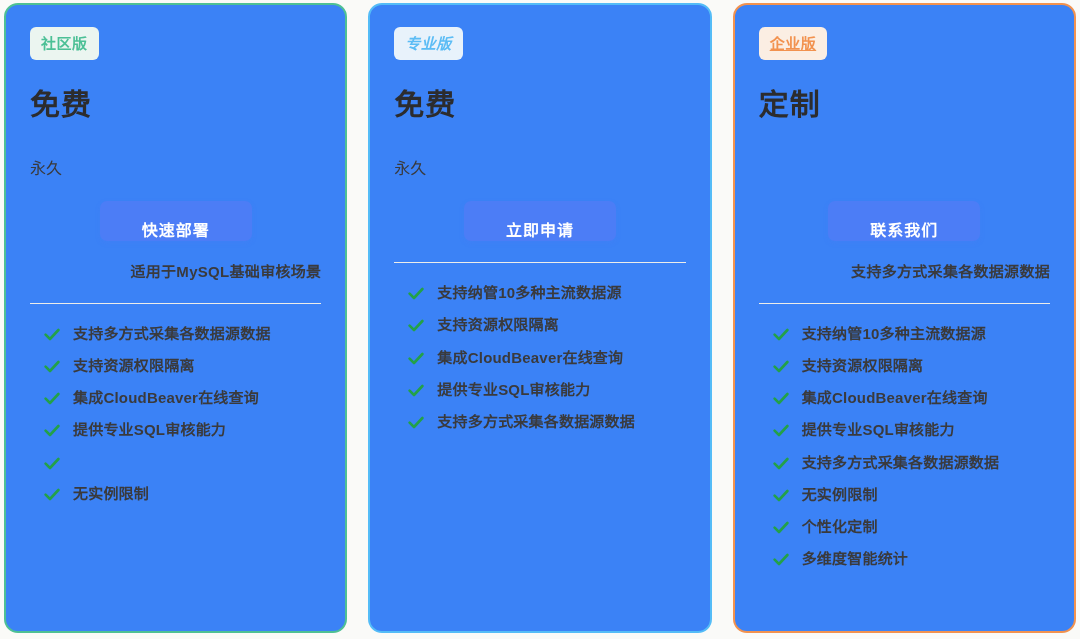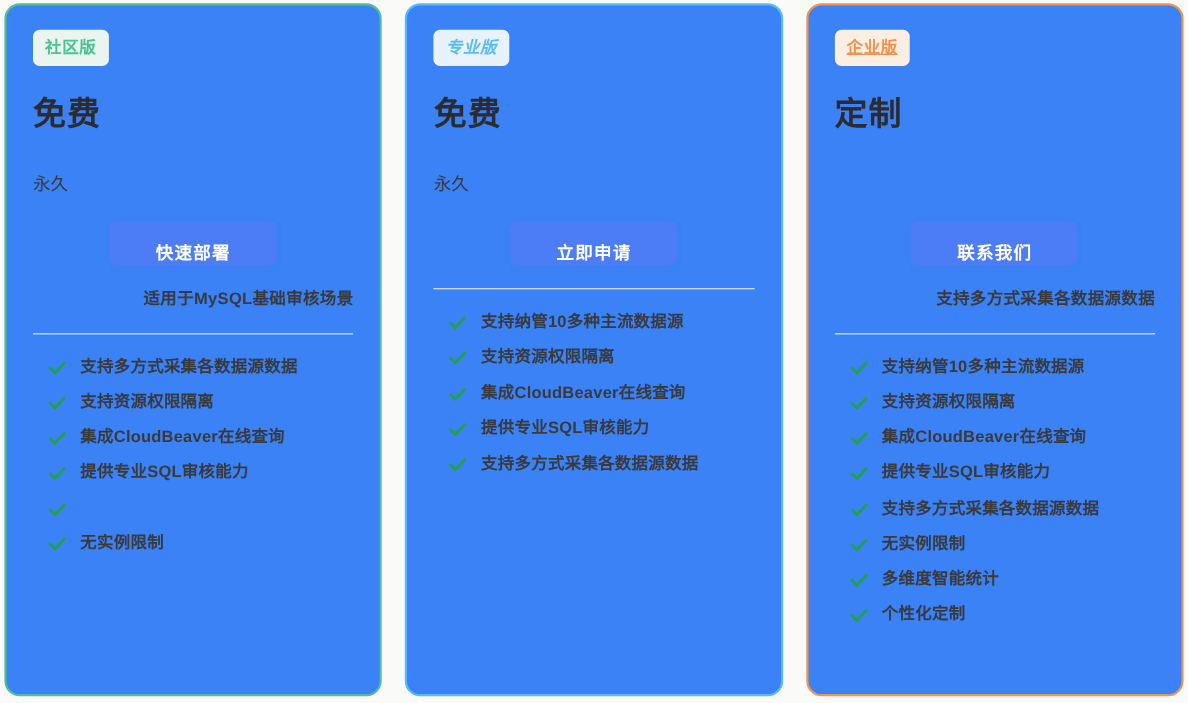--- a/index.html
+++ b/index.html
@@ -299,24 +299,24 @@
       <li class="feature-item">
         <svg class="check-icon" viewBox="0 0 16 16" aria-hidden="true">
             <path d="M1.6 7.6 L6.0 12.0 L14.4 3.0" fill="none" stroke="#23A148" stroke-width="2.6" stroke-linecap="round" stroke-linejoin="round"></path>
           </svg>
         <span class="feature-text">无实例限制</span>
       </li>
       <li class="feature-item">
         <svg class="check-icon" viewBox="0 0 16 16" aria-hidden="true">
             <path d="M1.6 7.6 L6.0 12.0 L14.4 3.0" fill="none" stroke="#23A148" stroke-width="2.6" stroke-linecap="round" stroke-linejoin="round"></path>
           </svg>
+        <span class="feature-text">个性化定制</span>
+      </li>
+      <li class="feature-item">
+        <svg class="check-icon" viewBox="0 0 16 16" aria-hidden="true">
+            <path d="M1.6 7.6 L6.0 12.0 L14.4 3.0" fill="none" stroke="#23A148" stroke-width="2.6" stroke-linecap="round" stroke-linejoin="round"></path>
+          </svg>
         <span class="feature-text">多维度智能统计</span>
-      </li>
-      <li class="feature-item">
-        <svg class="check-icon" viewBox="0 0 16 16" aria-hidden="true">
-            <path d="M1.6 7.6 L6.0 12.0 L14.4 3.0" fill="none" stroke="#23A148" stroke-width="2.6" stroke-linecap="round" stroke-linejoin="round"></path>
-          </svg>
-        <span class="feature-text">个性化定制</span>
       </li>
     </ul>
   </div>
 
 </div>
 
 </body></html>

